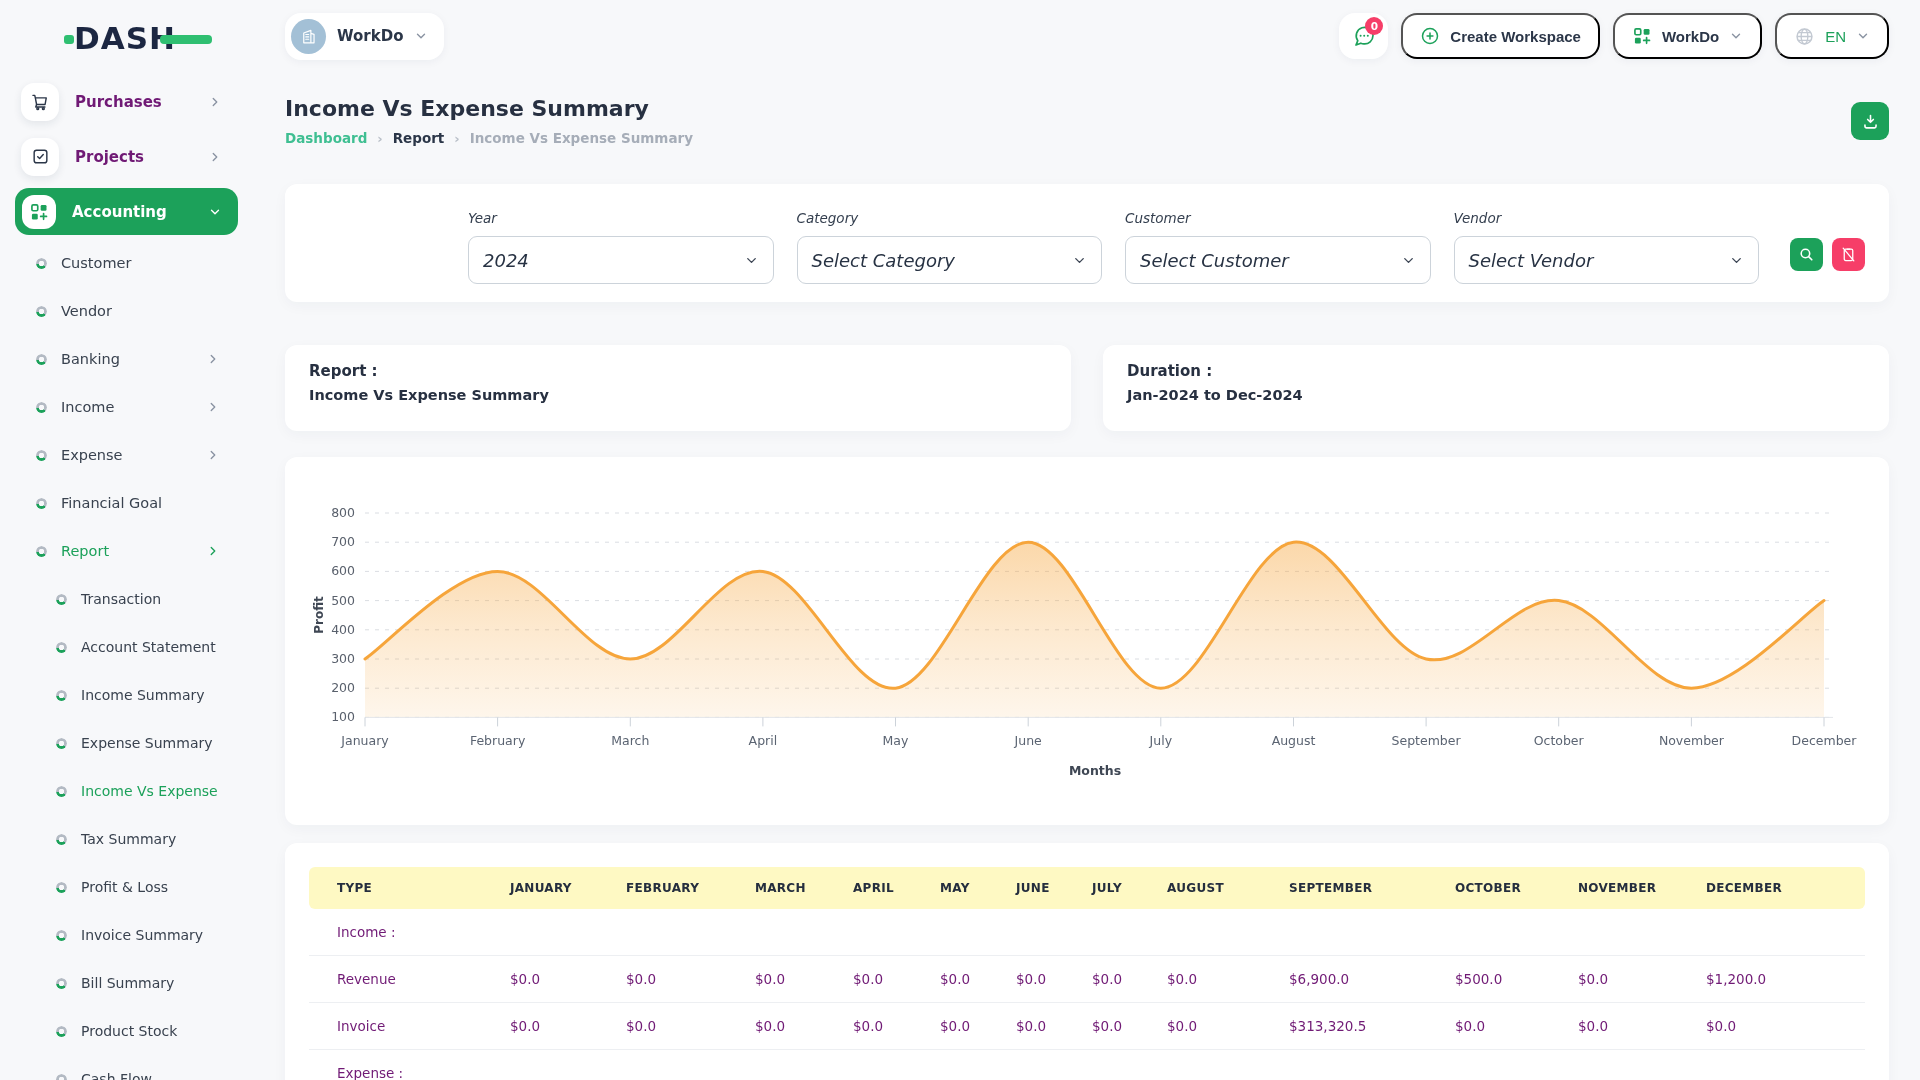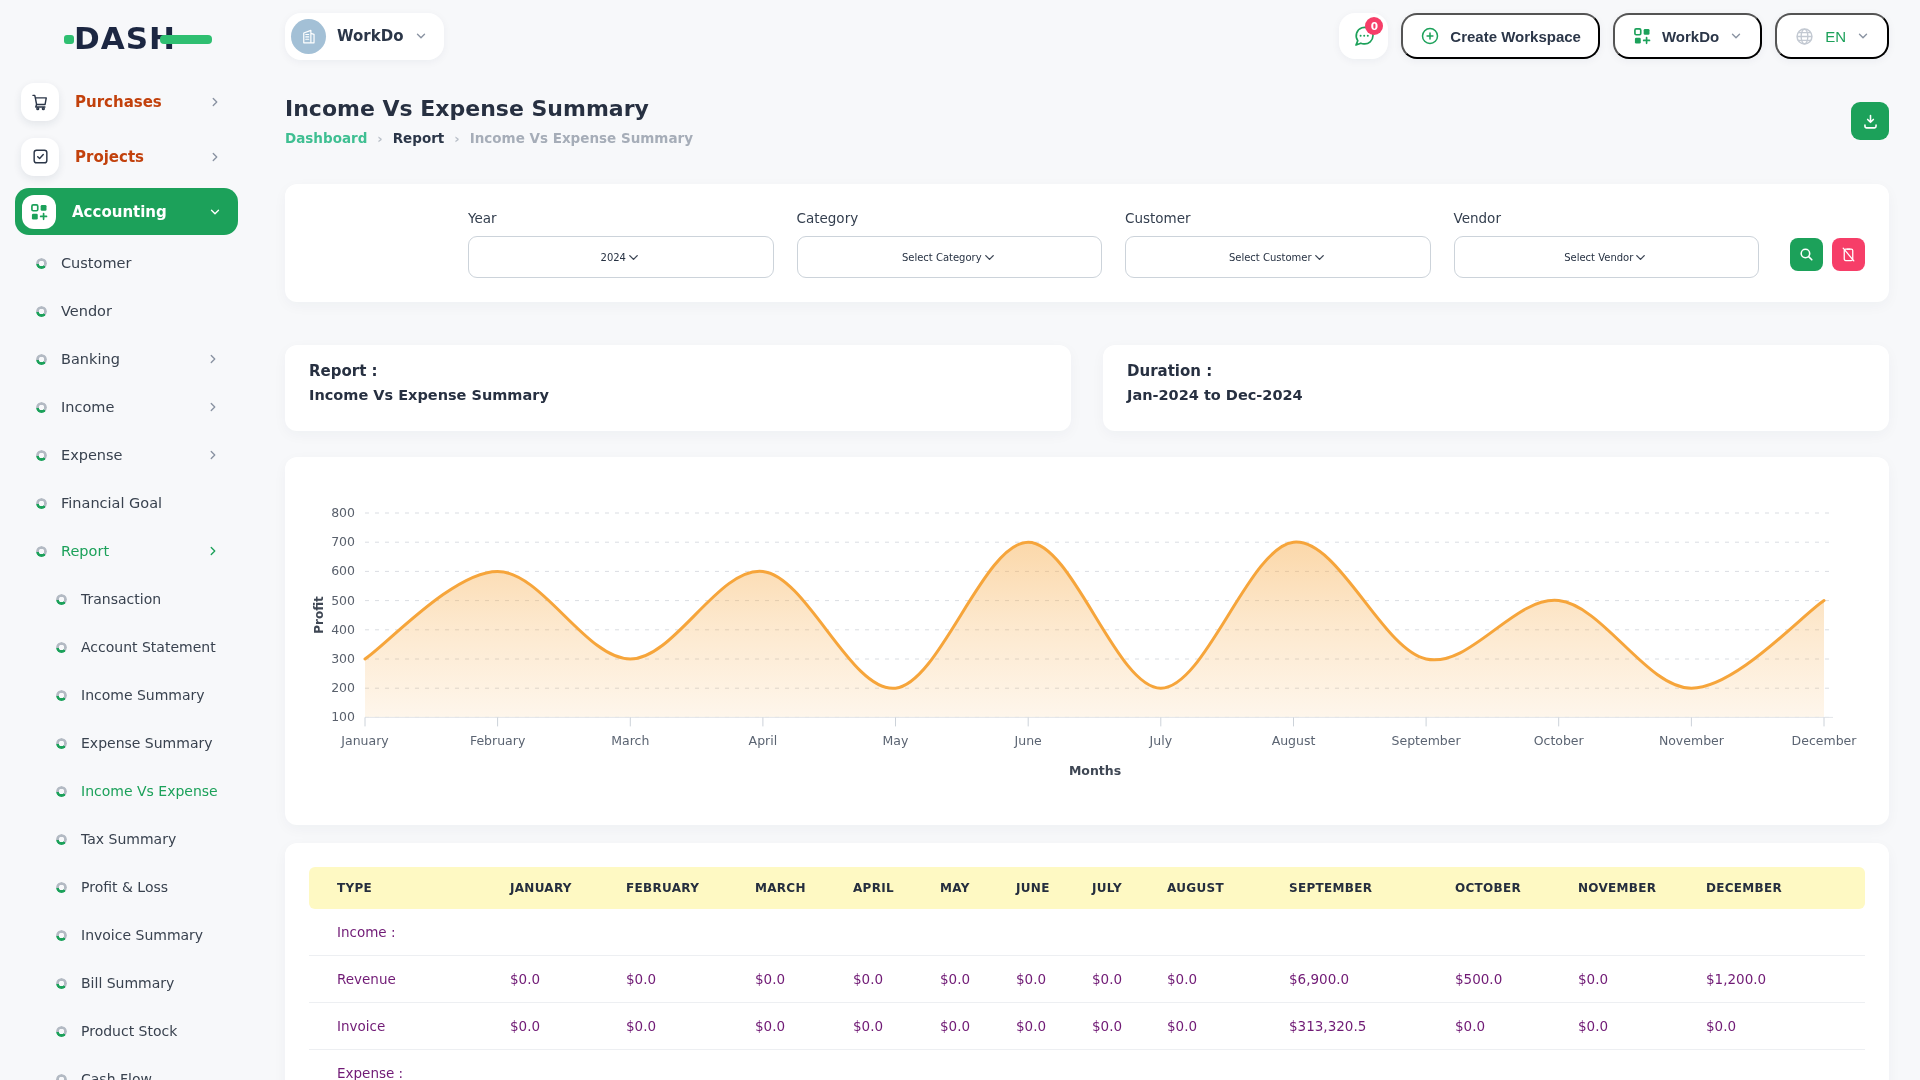--- a/index.html
+++ b/index.html
@@ -7,21 +7,21 @@
     background:#f7f8fa; font-family:"DejaVu Sans","Liberation Sans",sans-serif; color:#2a3342; }
 
   
   .sidebar { position:absolute; left:0; top:0; width:240px; height:1080px; }
   .logo { position:absolute; top:16px; left:64px; height:44px; width:150px; }
   .logo-text { font-size:31px; font-weight:900; letter-spacing:1px; color:#1c2742; line-height:44px; margin-left:10px;}
   .logo-dot { position:absolute; left:0; top:19px; width:10px; height:9px; border-radius:3px; background:#2fbf71; }
   .logo-bar { position:absolute; left:96px; top:19px; width:52px; height:9px; border-radius:4px; background:#2fbf71; }
   .nav { position:absolute; top:74px; left:0; right:0; }
   .nav-item { height:55px; display:flex; align-items:center; gap:16px; padding:0 18px 0 21px;
-    font-size:15px; font-weight:600; color:#c2410c; cursor:pointer; }
+    font-size:15px; font-weight:600; color:#701a75; cursor:pointer; }
   .tile { width:38px; height:38px; border-radius:13px; background:#fff; flex:0 0 auto;
     box-shadow:0 3px 8px rgba(25,42,70,.09); display:flex; align-items:center; justify-content:center; }
   .nav-item .chev { margin-left:auto; display:flex; }
   .nav-item--active { background:#1ca15a; border-radius:14px; margin:4px 2px 4px 15px; height:47px;
     padding:0 16px 0 7px; color:#fff; }
   .nav-item--active .tile { width:34px; height:34px; border-radius:12px; box-shadow:none; }
   .sub-item { height:48px; display:flex; align-items:center; gap:14px; padding-left:36px;
     font-size:14.5px; color:#39424f; cursor:pointer; }
   .sub-item .chev { margin-left:auto; margin-right:20px; display:flex; }
   .sub-item--active { color:#1ca15a; }
@@ -52,25 +52,25 @@
   .breadcrumb { margin-top:9px; font-size:13.5px; display:flex; align-items:flex-end; gap:10px;font-weight:bold; }
   .bc-link { color:#3fbf92; cursor:pointer; }
   .bc-mid  { color:#2b3648; cursor:pointer; }
   .bc-cur  { color:#a6adb8; }
   .bc-sep  { color:#b9bfc8; font-size:13px; }
   .dl-btn { width:38px; height:38px; border-radius:9px; background:#1ca15a; border:none; margin-top:6px;
     display:flex; align-items:center; justify-content:center; cursor:pointer; }
 
   .card { background:#fff; border-radius:12px; box-shadow:0 4px 14px rgba(33,43,66,.04); }
   .filter-card { margin-top:38px; height:118px; display:flex; align-items:flex-start;
-    padding:26px 24px 0 183px; gap:23px; }
+    padding:26px 24px 0 183px; gap:23px;font-style:italic; }
   .filter-group { width:306px; }
   .filter-label { font-size:13.5px; color:#333e4e; margin-bottom:10px; }
-  .select { height:42px; border:1px solid #ccd3da; border-radius:9px; display:flex; align-items:center;
-    justify-content:center; padding:0 14px; font-size:10px; color:#273243; cursor:pointer; background:#fff; }
+  .select { height:48px; border:1px solid #ccd3da; border-radius:9px; display:flex; align-items:center;
+    justify-content:space-between; padding:0 14px; font-size:18px; color:#273243; cursor:pointer; background:#fff; }
   .filter-actions { display:flex; gap:9px; margin-top:28px; margin-left:8px; }
   .btn-sq { width:33px; height:33px; border-radius:8px; border:none; display:flex; align-items:center; justify-content:center; cursor:pointer; }
   .btn-green { background:#1ca15a; }
   .btn-pink  { background:#f63e68; }
 
   .summary-row { margin-top:43px; display:grid; grid-template-columns:1fr 1fr; gap:32px; }
   .summary-card { height:86px; padding:17px 24px; }
   .summary-label { font-size:15px; font-weight:700; color:#273041; }
   .summary-value { font-size:14.5px; font-weight:700; color:#273041; margin-top:7px; }
 

